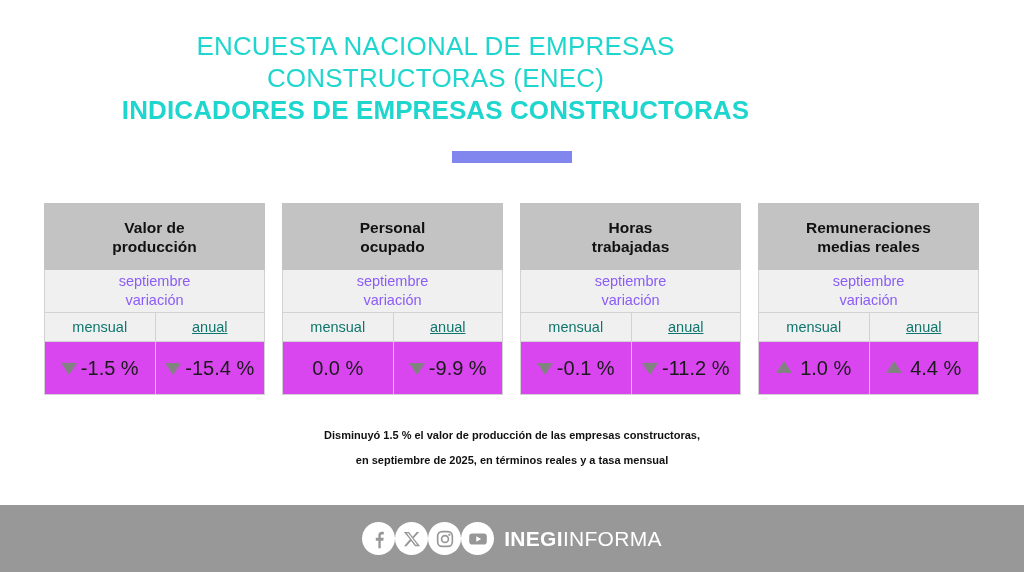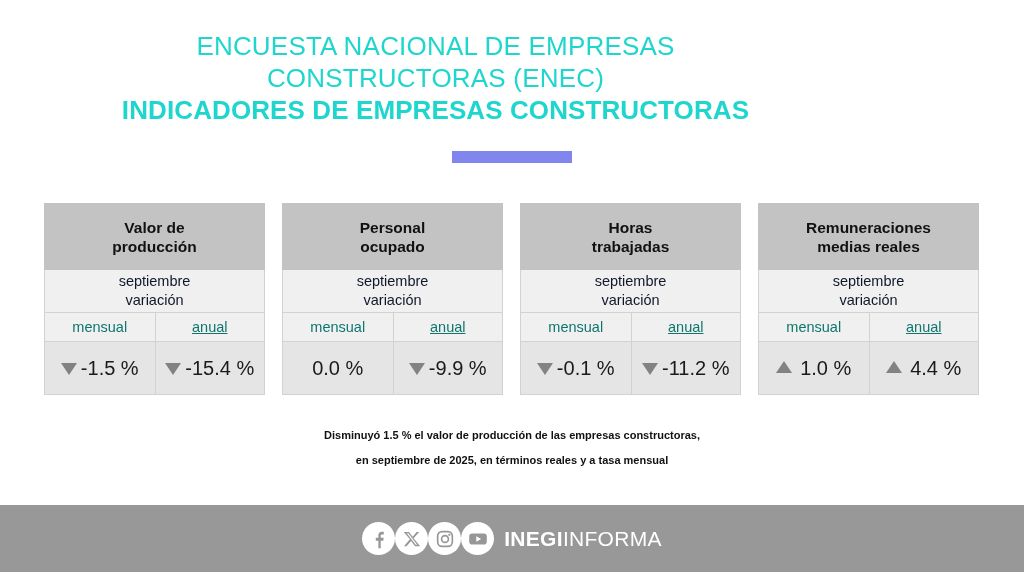--- a/index.html
+++ b/index.html
@@ -80,21 +80,21 @@
     display: flex;
     flex-direction: column;
     justify-content: center;
   }
 
   .card-period {
     background: #f0f0f0;
     border-left: 1px solid #d2d2d2;
     border-right: 1px solid #d2d2d2;
     border-bottom: 1px solid #d2d2d2;
-    color: #0f172a;
+    color: #8b5cf6;
     font-size: 14.5px;
     line-height: 19px;
     text-align: center;
     padding: 3px 8px 4px;
     height: 43px;
     display: flex;
     flex-direction: column;
     justify-content: center;
   }
 
@@ -118,21 +118,21 @@
   }
 
   .card-subhead .cell + .cell {
     border-left: 1px solid #d2d2d2;
     text-decoration: underline;
   }
 
   .card-values {
     display: flex;
     height: 53px;
-    background: #e5e5e5;
+    background: #d946ef;
     border-left: 1px solid #d2d2d2;
     border-right: 1px solid #d2d2d2;
     border-bottom: 1px solid #d2d2d2;
   }
 
   .card-values .vcell {
     flex: 1 1 50%;
     display: flex;
     align-items: center;
     justify-content: center;

